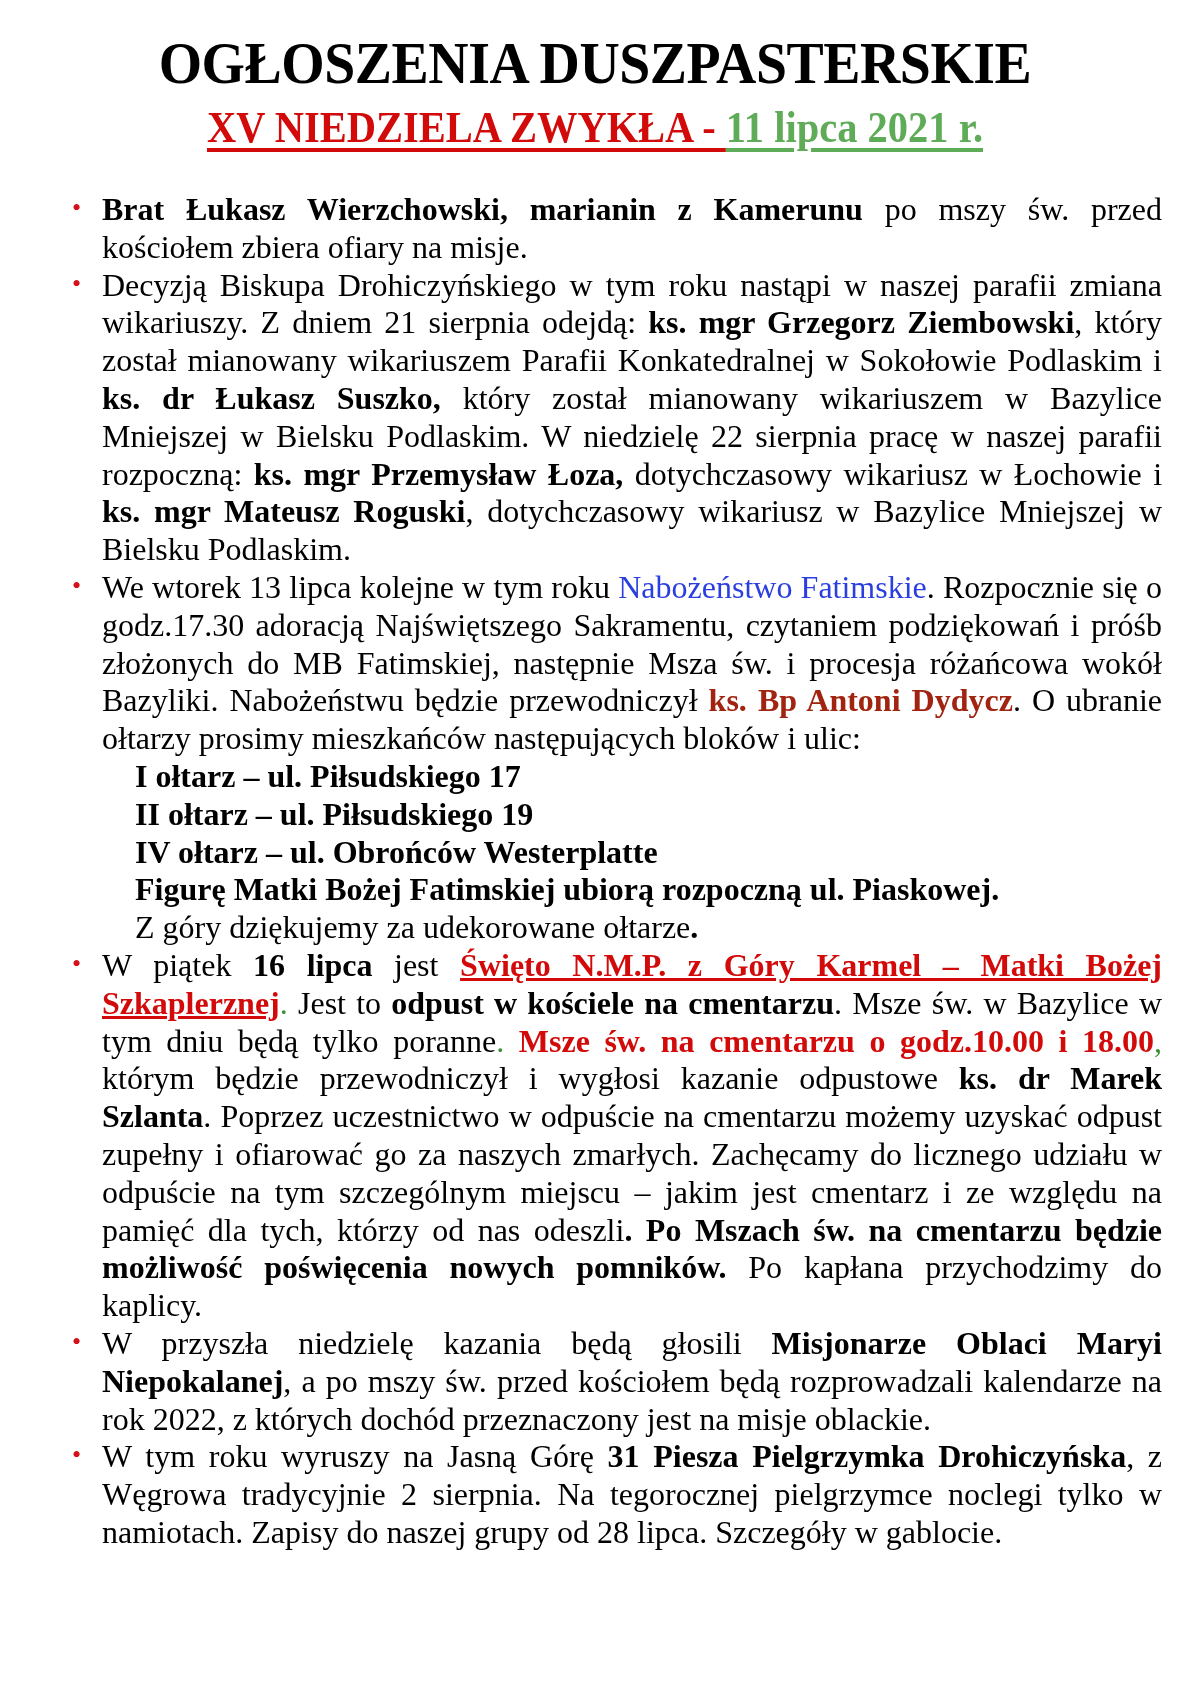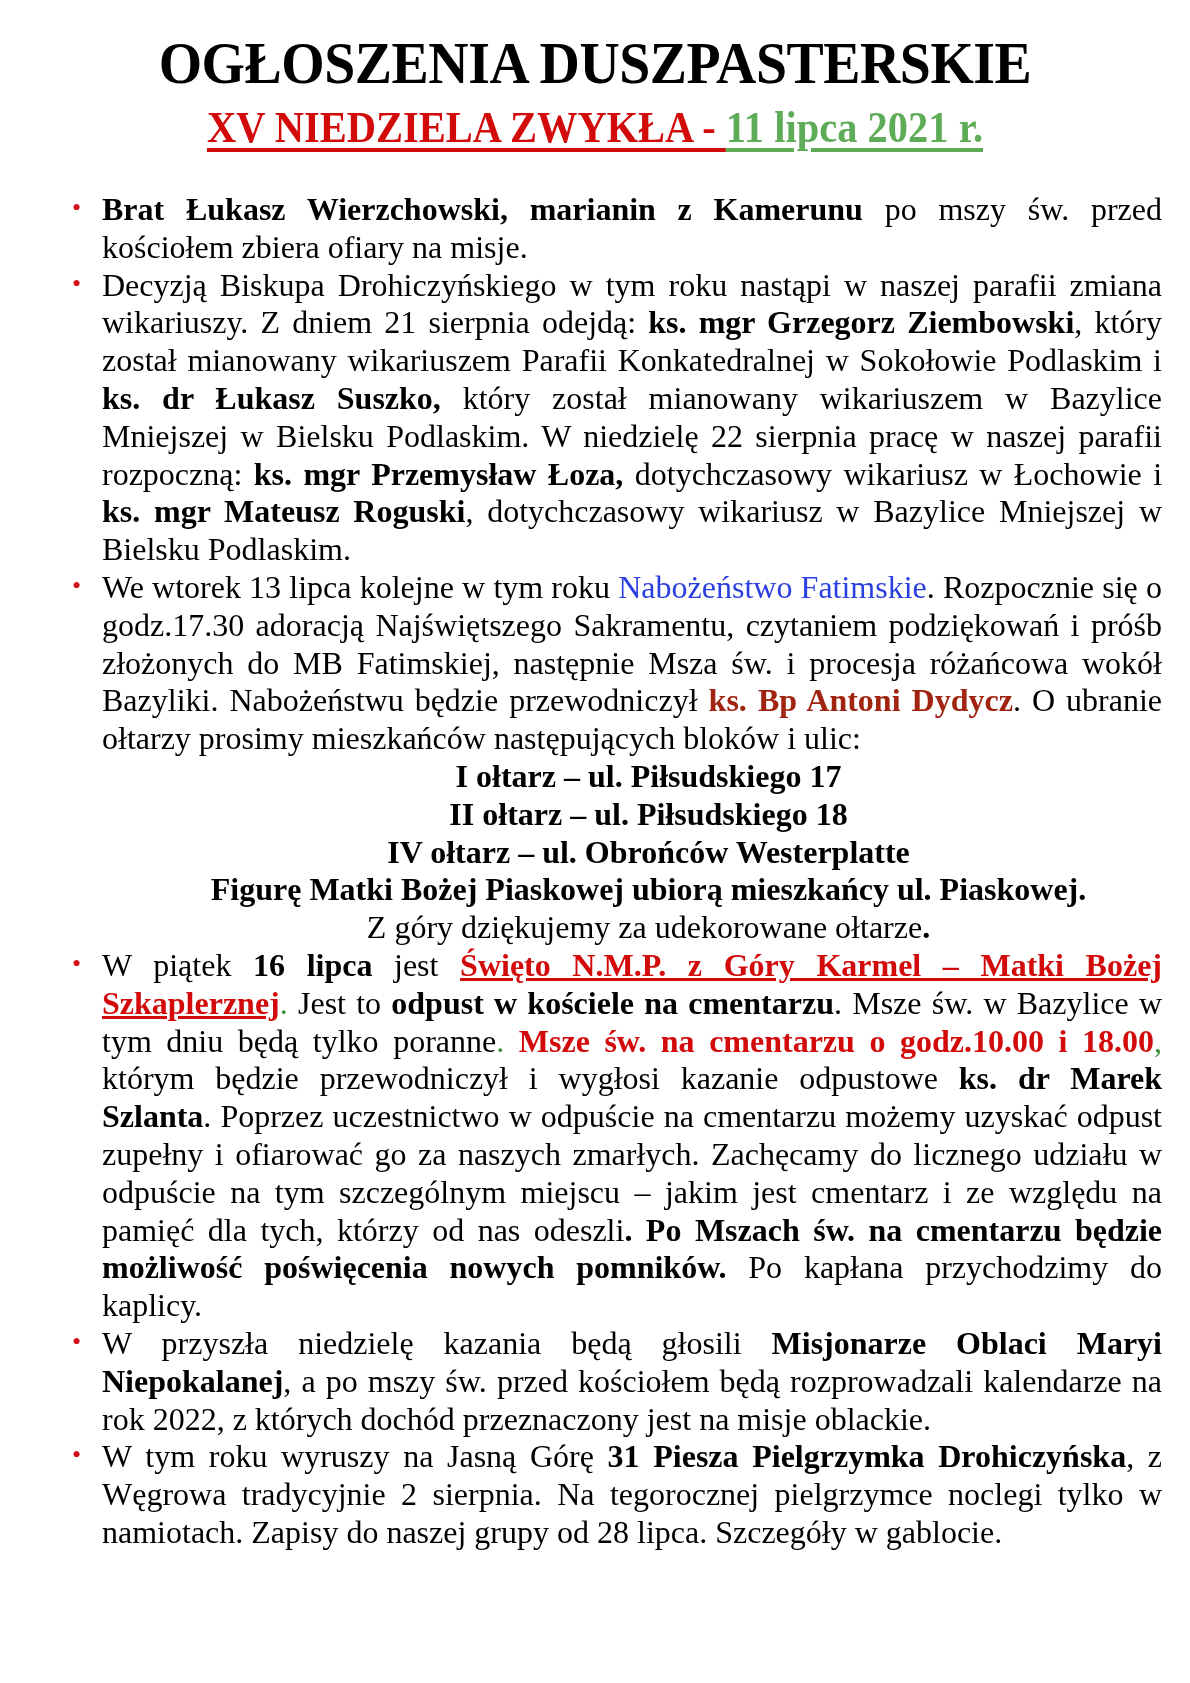--- a/index.html
+++ b/index.html
@@ -20,21 +20,21 @@
   .item { position: relative; text-align: justify; }
   .bullet { position: absolute; left: -30px; top: -2px; color: #d6101a; font-size: 26px;
             line-height: 37.8px; }
   .bullet::before { content: "\2022"; }
   .b { font-weight: bold; }
   .blue { color: #2b3fe0; font-weight: normal; }
   .darkred { color: #a0240f; font-weight: bold; }
   .red { color: #d20a0a; font-weight: bold; }
   .red-u { color: #d20a0a; font-weight: bold; text-decoration: underline; }
   .green { color: #3f8f3a; }
-  .indent { padding-left: 33px; text-align: center; }
+  .indent { padding-left: 33px; text-align: left; }
 </style>
 </head>
 <body>
 
 <div class="title">OGŁOSZENIA DUSZPASTERSKIE</div>
 <div class="subtitle">
   <span class="sub-red">XV NIEDZIELA ZWYKŁA - </span><span class="sub-green">11 lipca 2021 r. </span>
 </div>
 
 <div class="content">
@@ -47,23 +47,23 @@
   <div class="item">
     <span class="bullet"></span>
     <span>Decyzją Biskupa Drohiczyńskiego w tym roku nastąpi w naszej parafii zmiana wikariuszy.  Z dniem 21 sierpnia odejdą: </span><span class="b">ks. mgr Grzegorz Ziembowski</span><span>, który został mianowany wikariuszem Parafii Konkatedralnej w Sokołowie Podlaskim i </span><span class="b">ks. dr Łukasz Suszko,</span><span> który został mianowany wikariuszem w Bazylice Mniejszej w Bielsku Podlaskim. W niedzielę 22 sierpnia pracę w naszej parafii rozpoczną: </span><span class="b">ks. mgr Przemysław Łoza,</span><span> dotychczasowy wikariusz w Łochowie i </span><span class="b">ks. mgr Mateusz Roguski</span><span>, dotychczasowy wikariusz w Bazylice Mniejszej w Bielsku Podlaskim.</span>
   </div>
 
   <div class="item">
     <span class="bullet"></span>
     <span>We wtorek 13 lipca kolejne w tym roku </span><span class="blue">Nabożeństwo Fatimskie</span><span>. Rozpocznie się o godz.17.30 adoracją Najświętszego Sakramentu, czytaniem podziękowań i próśb złożonych do MB Fatimskiej, następnie Msza św. i procesja różańcowa wokół Bazyliki. Nabożeństwu będzie przewodniczył </span><span class="darkred">ks. Bp Antoni Dydycz</span><span>. O ubranie ołtarzy   prosimy mieszkańców następujących bloków i ulic:</span>
     <div class="indent">
       <div class="b">I ołtarz – ul. Piłsudskiego 17</div>
-      <div class="b">II ołtarz – ul. Piłsudskiego 18</div>
+      <div class="b">II ołtarz – ul. Piłsudskiego 19</div>
       <div class="b">IV ołtarz – ul. Obrońców Westerplatte</div>
-      <div class="b">Figurę Matki Bożej Piaskowej ubiorą mieszkańcy ul. Piaskowej.</div>
+      <div class="b">Figurę Matki Bożej Fatimskiej ubiorą rozpoczną ul. Piaskowej.</div>
       <div><span>Z góry dziękujemy za udekorowane ołtarze</span><span class="b">.</span></div>
     </div>
   </div>
 
   <div class="item">
     <span class="bullet"></span>
     <span>W piątek </span><span class="b">16 lipca</span><span> jest </span><span class="red-u">Święto N.M.P. z Góry Karmel – Matki Bożej Szkaplerznej</span><span class="green">.</span><span> Jest to </span><span class="b">odpust w kościele na cmentarzu</span><span>. Msze św. w Bazylice w tym dniu będą tylko poranne</span><span class="green">. </span><span class="red">Msze św. na cmentarzu o godz.10.00 i 18.00</span><span class="green">,</span><span> którym będzie przewodniczył i wygłosi kazanie odpustowe </span><span class="b">ks. dr Marek Szlanta</span><span>. Poprzez uczestnictwo w odpuście na cmentarzu możemy uzyskać odpust zupełny i ofiarować go za naszych zmarłych. Zachęcamy do licznego udziału w odpuście na tym szczególnym miejscu – jakim jest cmentarz i ze względu na pamięć dla tych, którzy od nas odeszli</span><span class="b">. Po Mszach św. na cmentarzu będzie możliwość poświęcenia nowych pomników.</span><span> Po kapłana przychodzimy do kaplicy.</span>
   </div>
 
   <div class="item">

